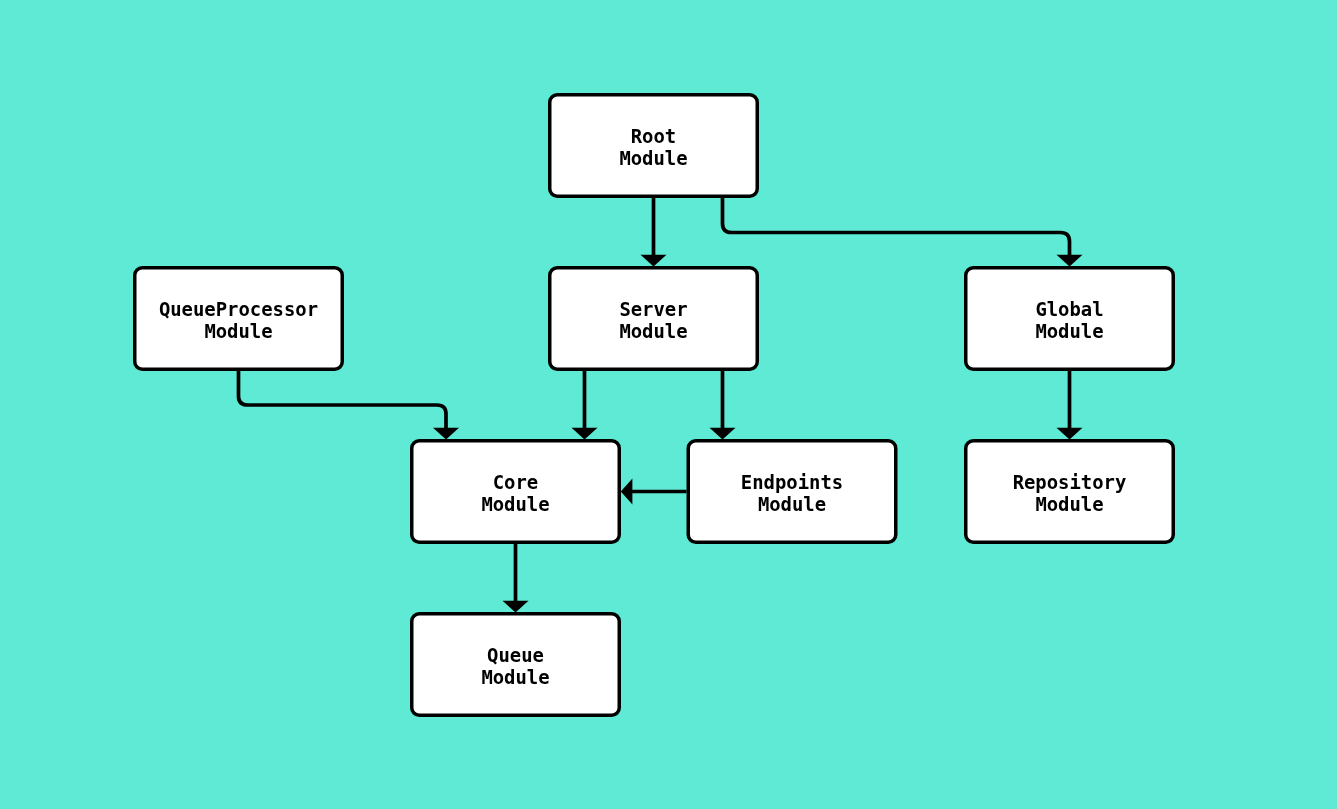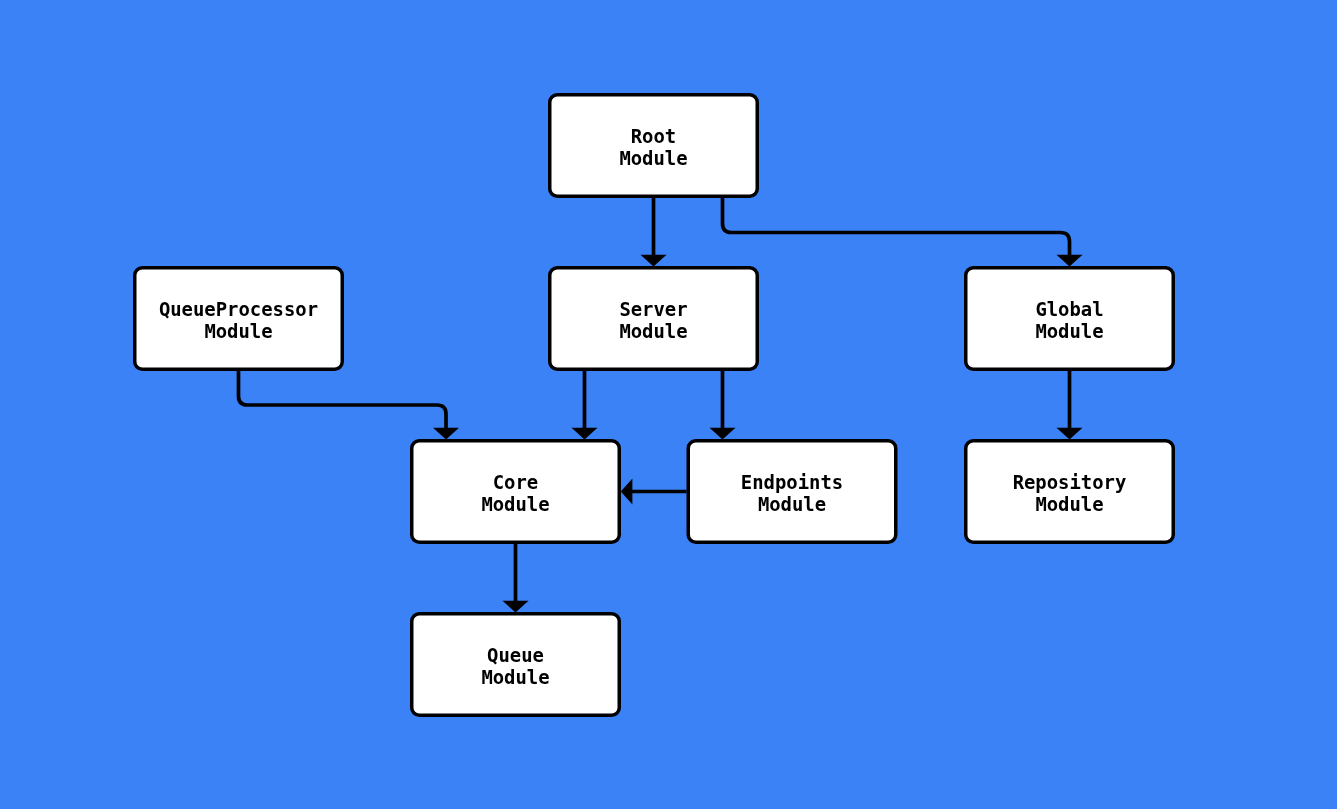--- a/index.html
+++ b/index.html
@@ -4,21 +4,21 @@
 <style>
   html, body {
     margin: 0;
     padding: 0;
     background: #ffffff;
   }
   .canvas {
     position: relative;
     width: 1337px;
     height: 809px;
-    background: #3b82f6;
+    background: #5eead4;
     overflow: hidden;
   }
   svg {
     display: block;
   }
   .node-box {
     fill: #ffffff;
     stroke: #000000;
     stroke-width: 3.5;
   }

